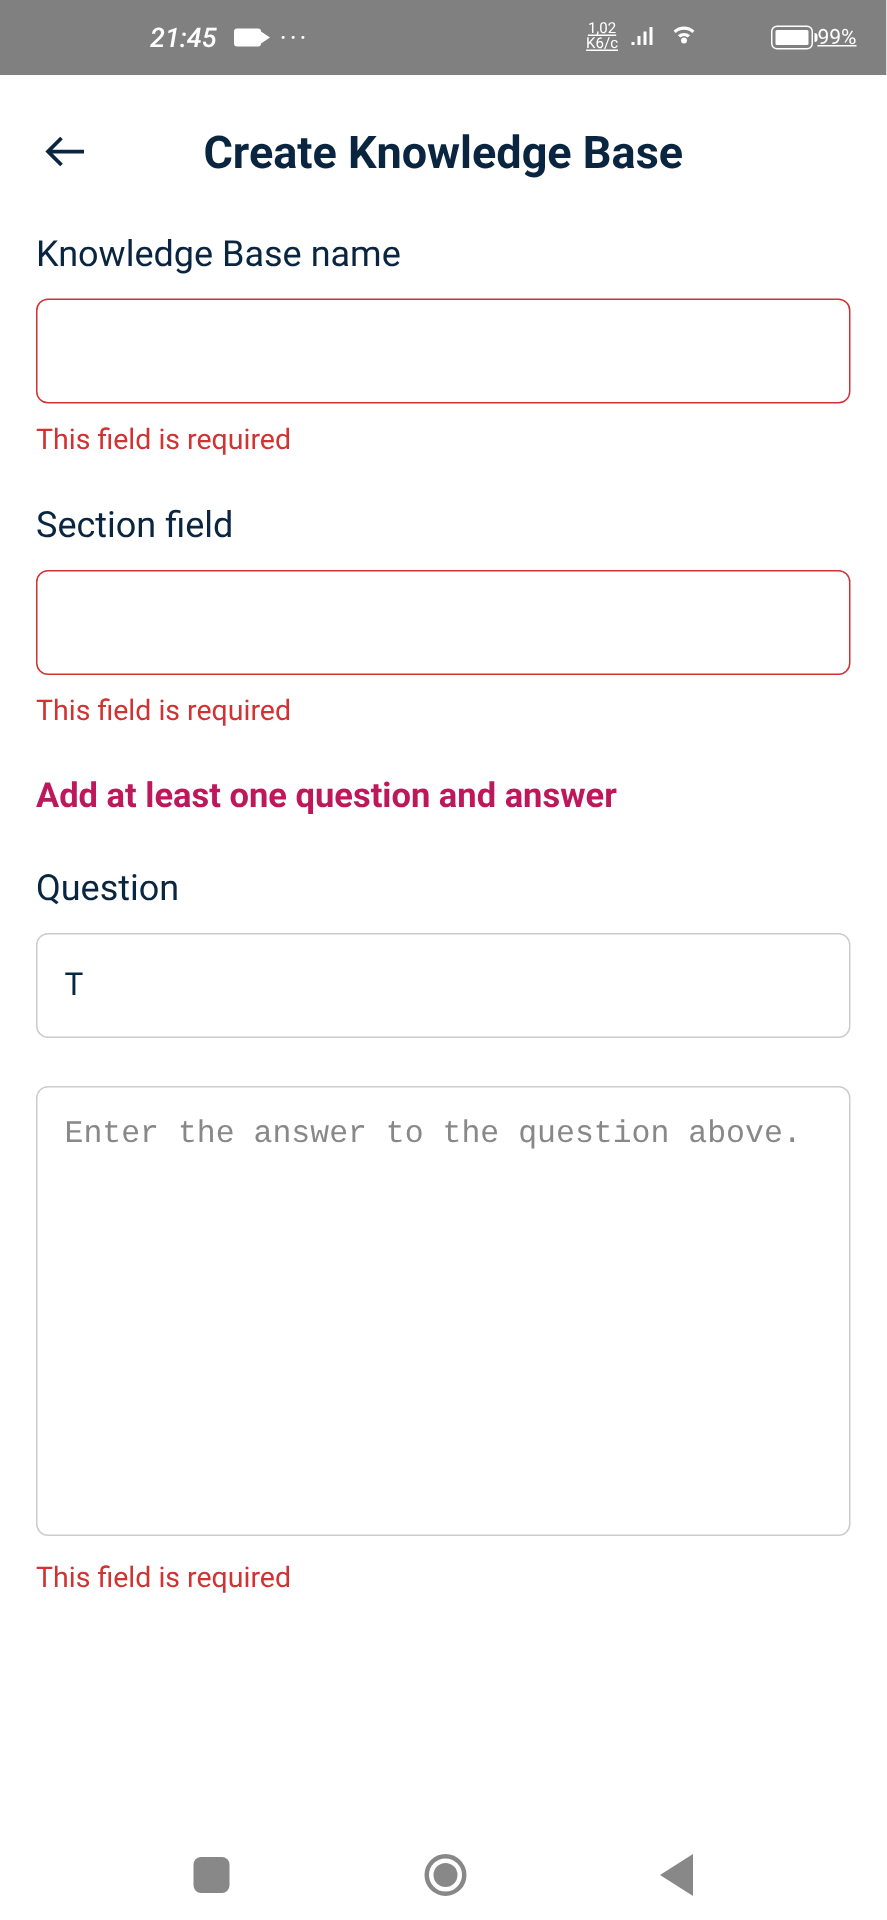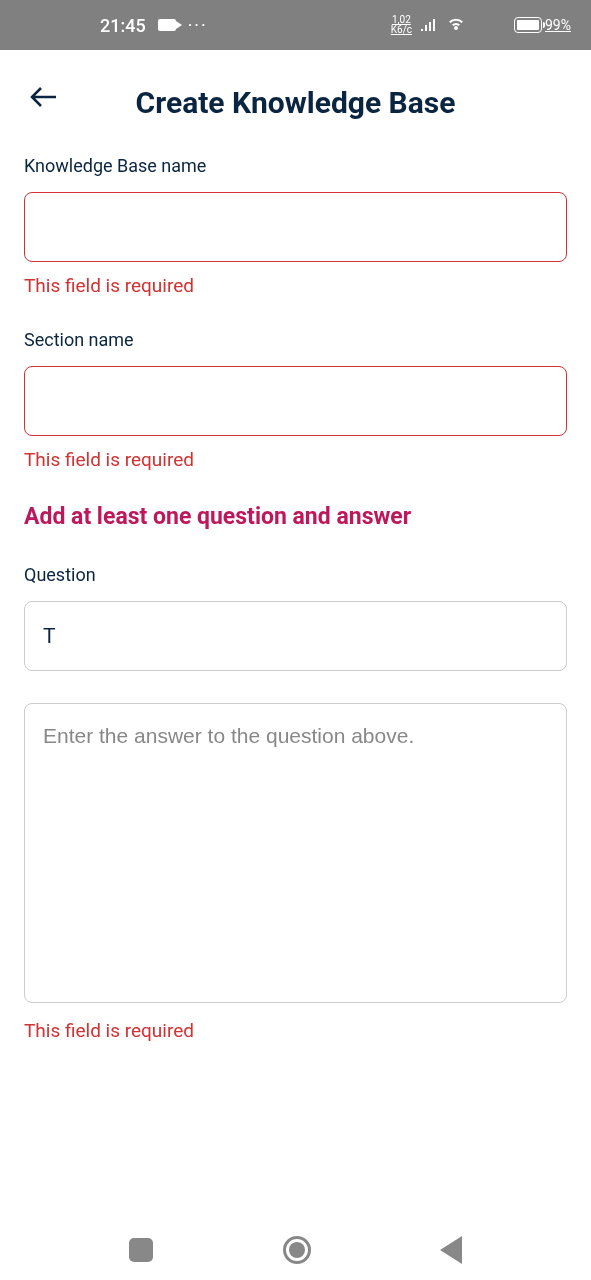--- a/index.html
+++ b/index.html
@@ -22,20 +22,21 @@
       align-items: center;
       justify-content: space-between;
       padding: 0 20px;
       color: white;
       font-size: 16px;
     }
     .status-left {
       display: flex;
       align-items: center;
       gap: 12px;
+      font-style: italic;
     }
     .status-time {
       font-weight: 500;
       font-size: 18px;
       padding-left: 80px;
     }
     .video-icon {
       width: 18px;
       height: 12px;
       background: white;
@@ -104,20 +105,21 @@
       border-radius: 1px;
     }
     .battery-pct {
       font-size: 14px;
     }
     .content {
       padding: 0 24px;
     }
     .header {
       display: flex;
+      align-items: center;
       padding: 35px 0;
       position: relative;
     }
     .back-arrow {
       position: absolute;
       left: 5px;
       cursor: pointer;
     }
     .back-arrow svg {
       stroke: #0a2540;
@@ -128,21 +130,21 @@
       font-size: 30px;
       font-weight: 700;
       color: #0a2540;
       width: 100%;
       text-align: center;
     }
     .form-group {
       margin-bottom: 32px;
     }
     .label {
-      font-size: 18px;
+      font-size: 24px;
       color: #0a2540;
       margin-bottom: 16px;
       font-weight: 400;
     }
     .input {
       width: 100%;
       border: 1.5px solid #ccc;
       border-radius: 8px;
       padding: 22px 18px;
       font-size: 21px;
@@ -163,21 +165,21 @@
       font-weight: 700;
       color: #be185d;
       margin: 6px 0 34px 0;
     }
     .textarea {
       width: 100%;
       border: 1.5px solid #ccc;
       border-radius: 8px;
       padding: 20px 18px;
       font-size: 21px;
-      font-family: Liberation Sans, sans-serif;
+      font-family: Liberation Mono, monospace;
       color: #0a2540;
       outline: none;
       resize: none;
       height: 300px;
     }
     .textarea::placeholder {
       color: #888;
     }
     .nav-bar {
       position: absolute;
@@ -262,21 +264,21 @@
     <h1 class="page-title">Create Knowledge Base</h1>
   </div>
 
   <div class="form-group">
     <div class="label">Knowledge Base name</div>
     <input type="text" class="input error" value="" style="">
     <div class="error-msg">This field is required</div>
   </div>
 
   <div class="form-group">
-    <div class="label">Section name</div>
+    <div class="label">Section field</div>
     <input type="text" class="input error" value="" style="">
     <div class="error-msg">This field is required</div>
   </div>
 
   <div class="subheading">Add at least one question and answer</div>
 
   <div class="form-group">
     <div class="label">Question</div>
     <input type="text" class="input" value="T" style="">
   </div>

